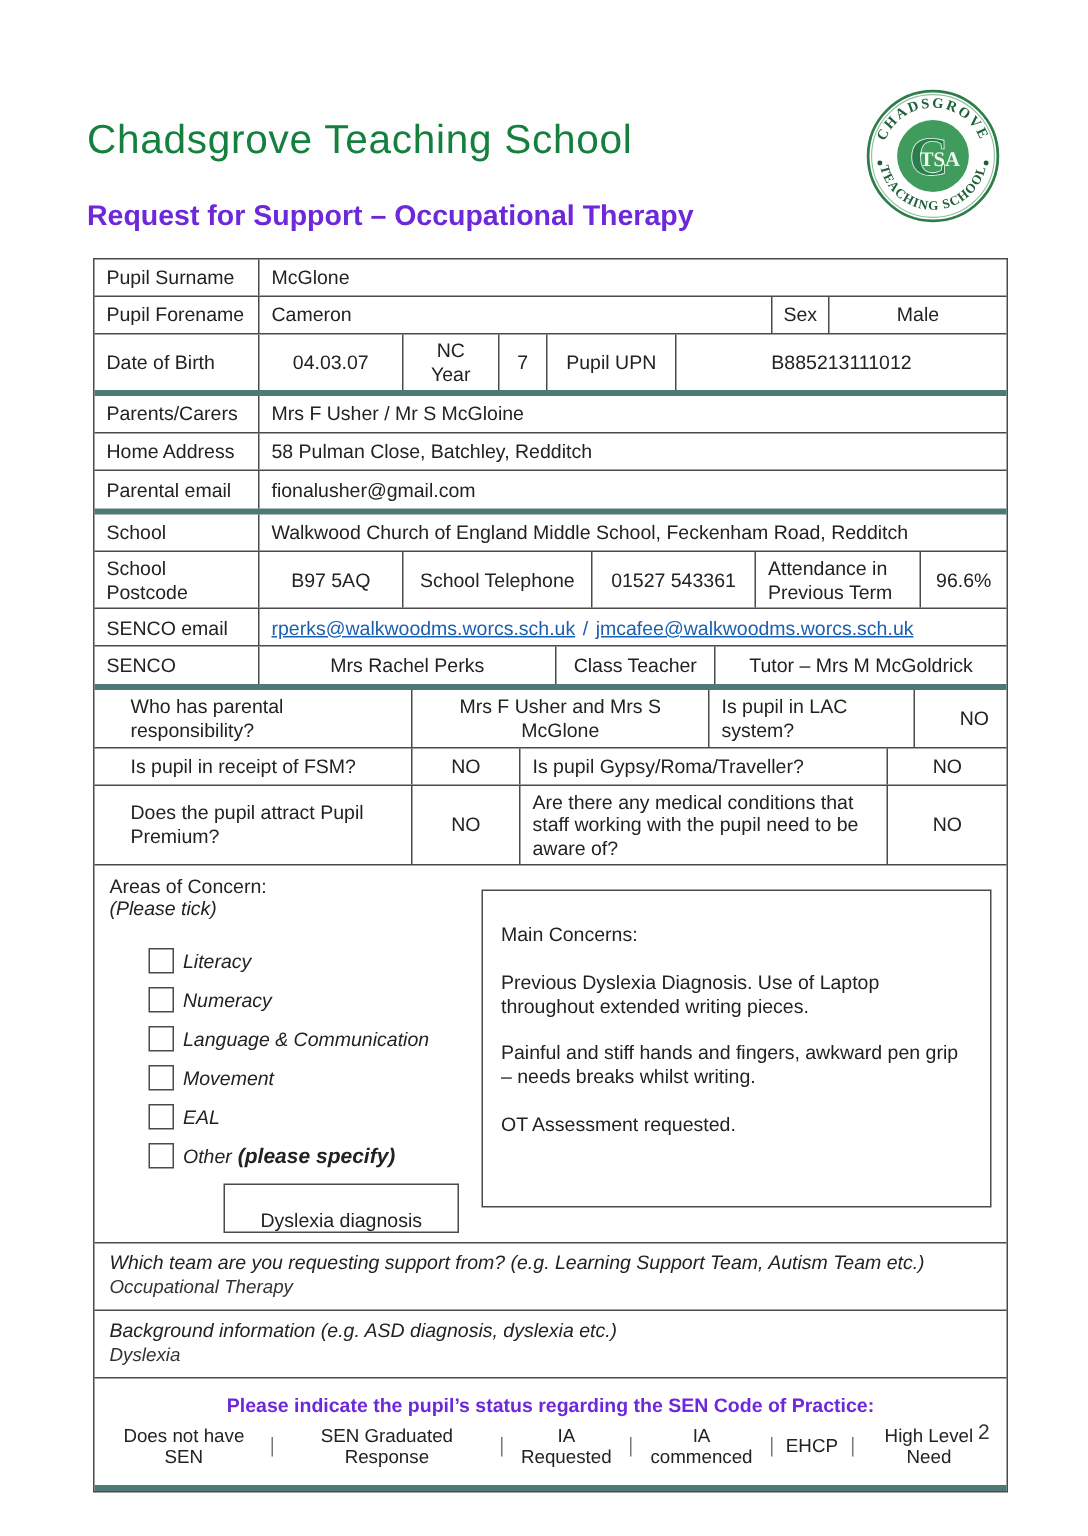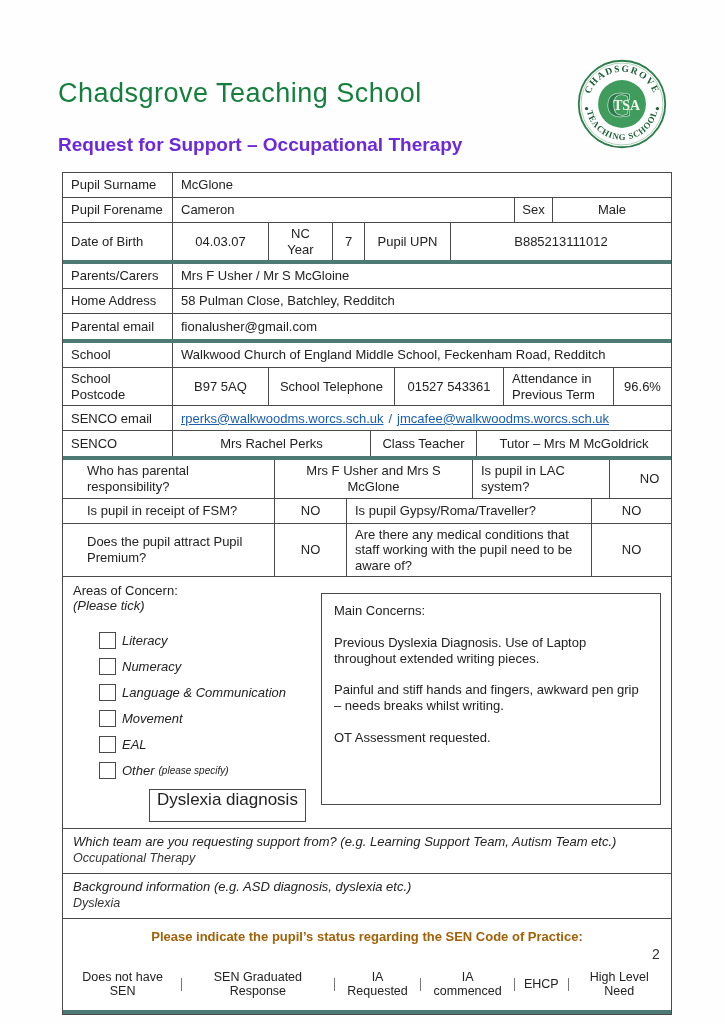--- a/index.html
+++ b/index.html
@@ -52,40 +52,40 @@
   a.email { color: #1a5fb0; text-decoration: underline; }
   .slash { margin: 0 5px; color: #1a5fb0; }
 
   .concerns-cell { position: relative; min-height: 238px; padding: 6px 10px; border-bottom: 1px solid #4a4a4a; }
   .concerns-head { font-size: 13px; }
   .concerns-tick { font-size: 13px; font-style: italic; }
   .checklist { margin: 18px 0 0 26px; }
   .check-item { display: flex; align-items: center; margin-bottom: 8px; height: 18px; }
   .checkbox { width: 17px; height: 17px; border: 1px solid #4a4a4a; background: #fff; flex: none; }
   .check-label { margin-left: 6px; font-size: 13px; font-style: italic; }
-  .small-italic { font-style: italic; font-size: 10px; margin-left: 4px; }
+  .small-italic { font-style: italic; font-size: 14px; margin-left: 4px; font-weight: bold; }
   .other-box {
     width: 157px; min-height: 33px; border: 1px solid #4a4a4a;
-    margin: 10px 0 0 76px; display: flex; align-items: flex-start; justify-content: center;
-    font-size: 17px;
+    margin: 10px 0 0 76px; display: flex; align-items: flex-end; justify-content: center;
+    font-size: 13px;
   }
   .main-concerns {
     position: absolute; left: 258px; top: 16px; width: 340px; height: 212px;
-    border: 1px solid #4a4a4a; padding: 9px 12px; font-size: 13px; line-height: 1.25;
+    border: 1px solid #4a4a4a; padding: 21px 12px; font-size: 13px; line-height: 1.25;
     background: #fff;
   }
   .main-concerns p { margin-bottom: 15px; }
 
   .qa-row { display: block; padding: 5px 10px 6px 10px; border-bottom: 1px solid #4a4a4a; min-height: 45px; font-style: italic; }
   .qa-q { font-size: 13px; color: #222; }
   .qa-a { font-size: 12.5px; color: #333; margin-top: 2px; }
 
   .sen-row { display: block; padding: 10px 10px 12px 10px; text-align: center; }
-  .sen-head { font-size: 13px; font-weight: bold; color: #a16207; }
-  .sen-options { margin-top: 26px; font-size: 12.5px; display: flex; justify-content: center; align-items: center; }
+  .sen-head { font-size: 13px; font-weight: bold; color: #6d28d9; }
+  .sen-options { margin-top: 6px; font-size: 12.5px; display: flex; justify-content: center; align-items: center; }
   .sen-sep { display: inline-block; width: 1px; height: 13px; background: #777; margin: 0 9px; }
 
   .page-number { position: absolute; left: 652px; top: 946px; font-size: 14px; color: #333; }
 </style>
 </head>
 <body>
 
 <div class="page-title">Chadsgrove Teaching School</div>
 
 <div class="logo">

